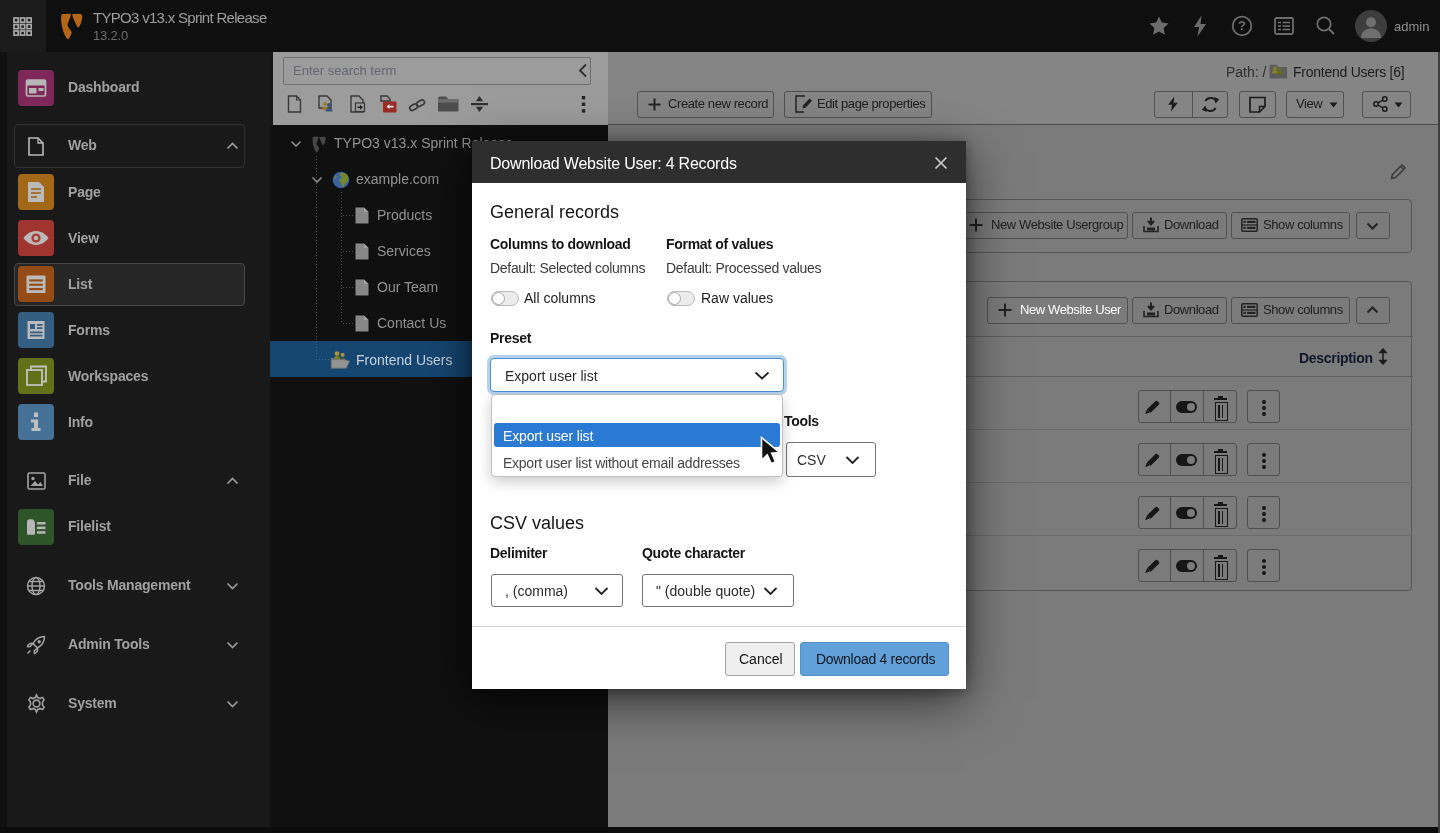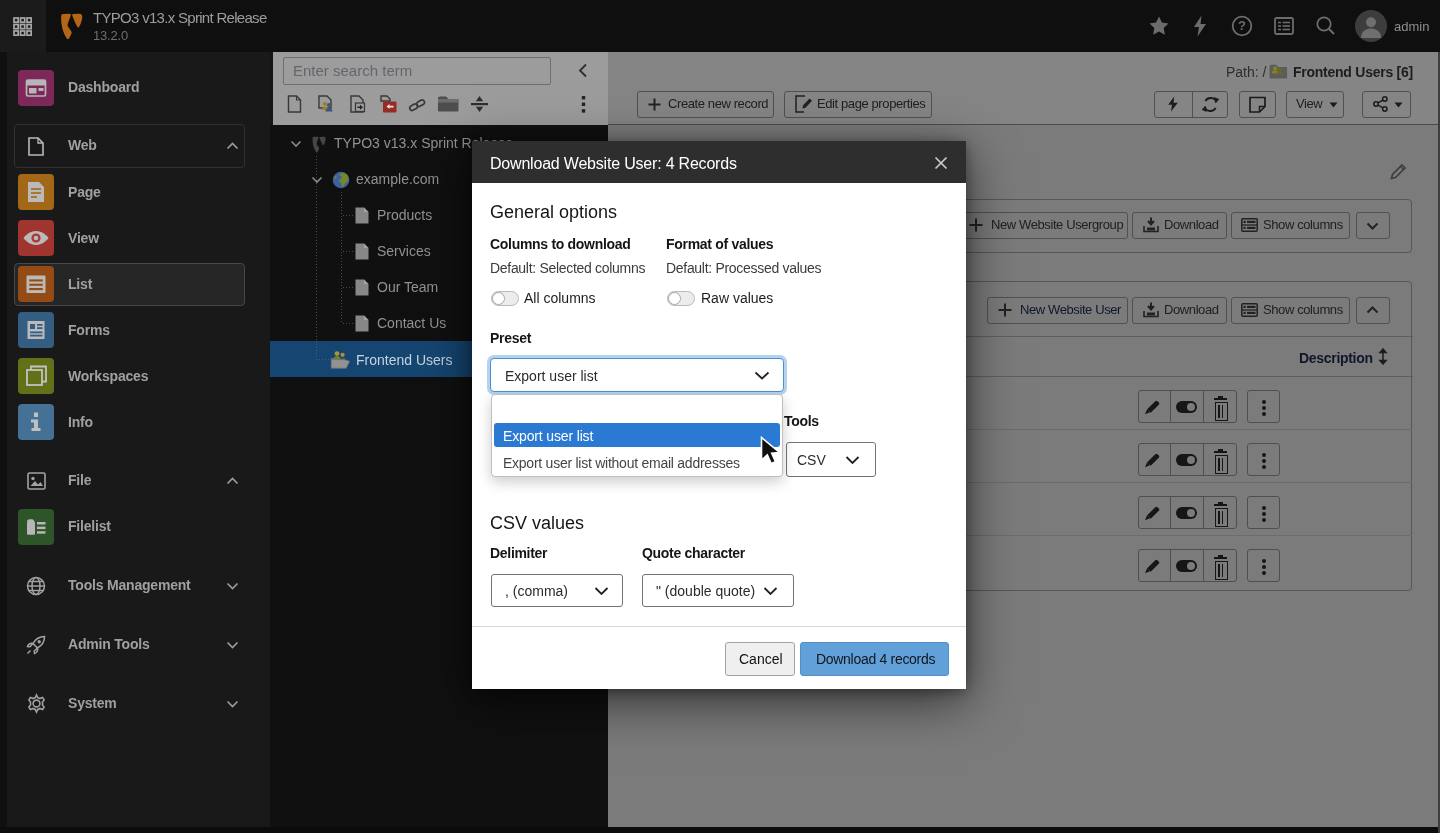--- a/index.html
+++ b/index.html
@@ -16,21 +16,21 @@
 #tb-admin { left:1394px; top:19px; font-size:13px; color:#8f8f8f; }
 
 #sidebar { left:0; top:52px; width:270px; height:781px; background:#191919; }
 #sideedge { left:0; top:52px; width:7px; height:781px; background:#101010; }
 .mi-box { width:36px; height:36px; border-radius:4px; left:18px; }
 .mi-label { left:68px; font-size:14px; letter-spacing:-0.2px; color:#a0a0a0;font-weight:bold; }
 .mi-chev { left:226px; }
 .grp-box { left:14px; width:231px; border:1px solid #313131; border-radius:4px; }
 
 #treebar { left:270px; top:52px; width:338px; height:73px; background:#9c9c9c; }
-#treesearch { left:283px; top:57px; width:268px; height:28px; background:#9c9c9c; border:1px solid #6f6f6f; border-radius:2px; font-size:15px; color:#63666d; padding-left:9px; line-height:26px; }
+#treesearch { left:283px; top:57px; width:308px; height:28px; background:#9c9c9c; border:1px solid #6f6f6f; border-radius:2px; font-size:13px; color:#63666d; padding-left:9px; line-height:26px; }
 #tree { left:270px; top:125px; width:338px; height:708px; background:#101010; }
 .tlabel { font-size:14px; color:#929292; }
 #tsel { left:270px; top:341px; width:338px; height:36px; background:#154672; }
 
 #content { left:608px; top:52px; width:832px; height:781px; background:#7b7b7b; }
 #docheader { left:608px; top:52px; width:832px; height:73px; background:#858585; border-bottom:1px solid #4c4c4c; }
 .cbtn { border:1px solid #515151; border-radius:3px; color:#202020; font-size:14px; height:27px; line-height:25px; }
 .panel { border:1px solid #575757; border-radius:4px; }
 #modal { left:472px; top:141px; width:494px; height:548px; background:#fff; box-shadow:0 12px 48px rgba(0,0,0,0.6), 0 2px 12px rgba(0,0,0,0.35); }
 #mhead { left:472px; top:141px; width:494px; height:42px; background:#2e2e2e; color:#fff; font-size:16px; }
@@ -454,21 +454,21 @@
 <div class="abs" style="left:1269px;top:64px;">
     <svg width="19" height="15" viewBox="0 0 19 15">
       <path fill="#5c5c5c" d="M0.5,2.5 C0.5,1.4 1.2,0.7 2.3,0.7 L6.4,0.7 C7.3,0.7 7.8,1.1 8.3,1.8 L9.1,2.9 L0.5,2.9 Z"></path>
       <rect x="0.5" y="2.9" width="17.6" height="11.5" rx="0.8" fill="#5c5c5c"></rect>
       <circle cx="6" cy="4.5" r="1.9" fill="#8a8323"></circle>
       <path fill="#8a8323" d="M2.8,9.2 C2.8,6.8 4.7,6.2 6,6.2 C7.3,6.2 9.2,6.8 9.2,9.2 Z"></path>
       <circle cx="10.5" cy="5.5" r="1.9" fill="#6e6a1e"></circle>
       <path fill="#6e6a1e" d="M7.3,10.2 C7.3,7.8 9.2,7.2 10.5,7.2 C11.8,7.2 13.7,7.8 13.7,10.2 Z"></path>
     </svg>
   </div>
-<div class="abs" style="left:1293px;top:64px;font-size:14px;letter-spacing:-0.25px;font-weight:bold;color:#1d1d1d;">Frontend Users [6]</div>
+<div class="abs" style="left:1293px;top:64px;font-size:14px;letter-spacing:-0.25px;font-weight:normal;color:#1d1d1d;">Frontend Users [6]</div>
 
 <div class="abs cbtn" style="left:637px;top:91px;width:137px;"></div>
 <div class="abs" style="left:648px;top:98px;">
     <svg width="13" height="13" viewBox="0 0 13 13">
       <g stroke="#222" stroke-width="2">
         <line x1="6.5" y1="0.5" x2="6.5" y2="12.5"></line>
         <line x1="0.5" y1="6.5" x2="12.5" y2="6.5"></line>
       </g>
     </svg>
   </div>
@@ -580,21 +580,21 @@
 <div class="abs" style="left:632px;top:336px;width:781px;height:1px;background:#5f5f5f;"></div>
 <div class="abs cbtn" style="left:987px;top:297px;width:141px;"></div>
 <div class="abs" style="left:998px;top:303px;">
     <svg width="14" height="14" viewBox="0 0 14 14">
       <g stroke="#222" stroke-width="2">
         <line x1="7" y1="0.5" x2="7" y2="13.5"></line>
         <line x1="0.5" y1="7" x2="13.5" y2="7"></line>
       </g>
     </svg>
   </div>
-<div class="abs" style="left:1020px;top:302px;font-size:13px;letter-spacing:-0.4px;color:#0f172a;">New Website User</div>
+<div class="abs" style="left:1020px;top:302px;font-size:13px;letter-spacing:-0.4px;color:#ffffff;">New Website User</div>
 <div class="abs cbtn" style="left:1132px;top:297px;width:95px;"></div>
 <div class="abs" style="left:1143px;top:302px;">
     <svg width="16" height="16" viewBox="0 0 16 16">
       <path fill="#222" d="M8,0.5 L8,7 M5,4 L8,7.5 L11,4" stroke="#222" stroke-width="2"></path>
       <path fill="none" stroke="#222" stroke-width="1.6" d="M1,9 L1,14.5 L15,14.5 L15,9"></path>
       <rect x="4" y="10.5" width="8" height="3" fill="#222"></rect>
     </svg>
   </div>
 <div class="abs" style="left:1164px;top:302px;font-size:13px;letter-spacing:-0.4px;color:#202020;">Download</div>
 <div class="abs cbtn" style="left:1231px;top:297px;width:119px;"></div>
@@ -673,21 +673,21 @@
 <div class="abs" style="left:490px;top:155px;font-size:16px;letter-spacing:-0.2px;color:#fff;z-index:5;text-align:right;">Download Website User: 4 Records</div>
 <div class="abs" style="left:934px;top:156px;z-index:5;">
     <svg width="14" height="14" viewBox="0 0 14 14">
       <g stroke="#c9c9c9" stroke-width="1.7">
         <line x1="1.5" y1="1.5" x2="12.5" y2="12.5"></line>
         <line x1="12.5" y1="1.5" x2="1.5" y2="12.5"></line>
       </g>
     </svg>
   </div>
 
-<div class="abs h4" style="left:490px;top:202px;z-index:5;">General options</div>
+<div class="abs h4" style="left:490px;top:202px;z-index:5;">General records</div>
 <div class="abs blabel" style="left:490px;top:236px;z-index:5;">Columns to download</div>
 <div class="abs blabel" style="left:666px;top:236px;z-index:5;">Format of values</div>
 <div class="abs dtext" style="left:490px;top:260px;z-index:5;">Default: Selected columns</div>
 <div class="abs dtext" style="left:666px;top:260px;z-index:5;">Default: Processed values</div>
 
 <div class="abs" style="left:491px;top:291px;width:28px;height:15px;background:#ececec;border:1px solid #b9b9b9;border-radius:8px;z-index:5;"></div>
 <div class="abs" style="left:492px;top:292px;width:13px;height:13px;background:#fff;border:1px solid #a8a8a8;border-radius:50%;z-index:5;"></div>
 <div class="abs" style="left:524px;top:290px;font-size:14px;color:#1c1c1c;z-index:5;">All columns</div>
 <div class="abs" style="left:667px;top:291px;width:28px;height:15px;background:#ececec;border:1px solid #b9b9b9;border-radius:8px;z-index:5;"></div>
 <div class="abs" style="left:668px;top:292px;width:13px;height:13px;background:#fff;border:1px solid #a8a8a8;border-radius:50%;z-index:5;"></div>

